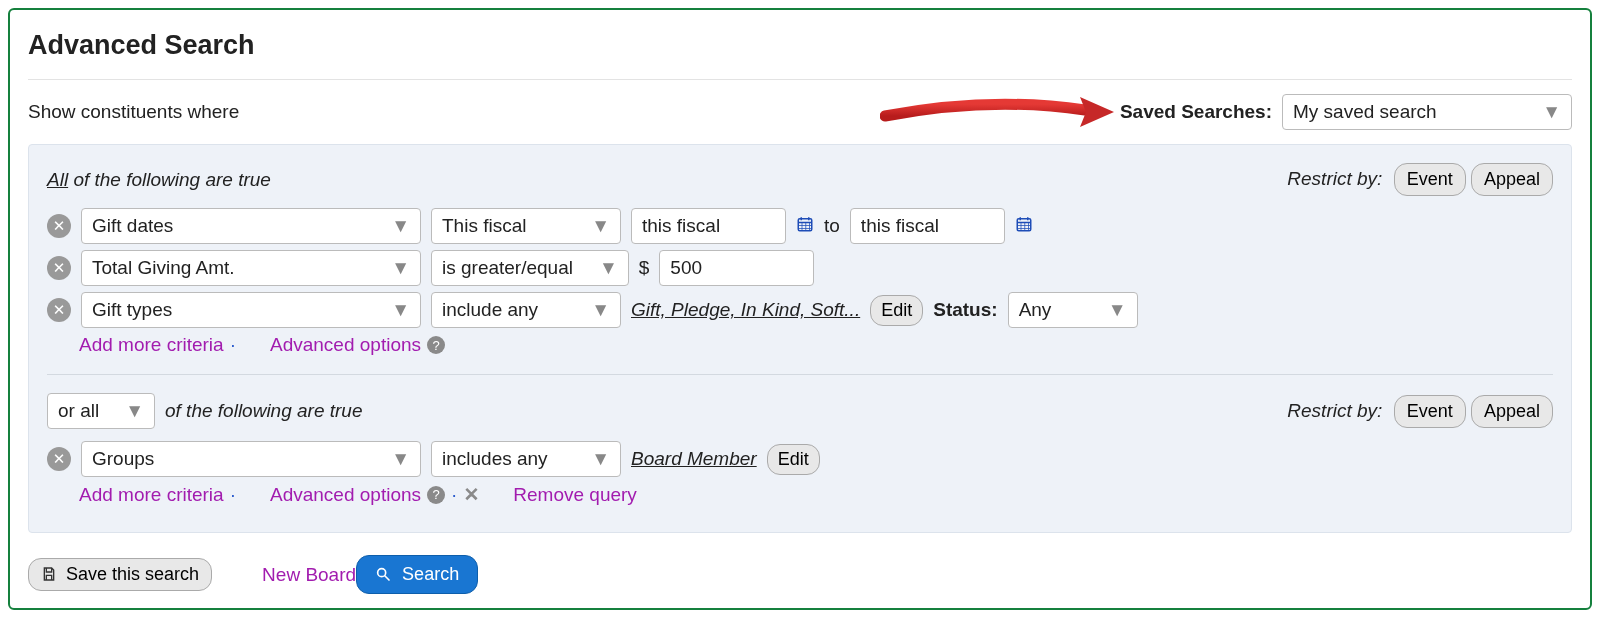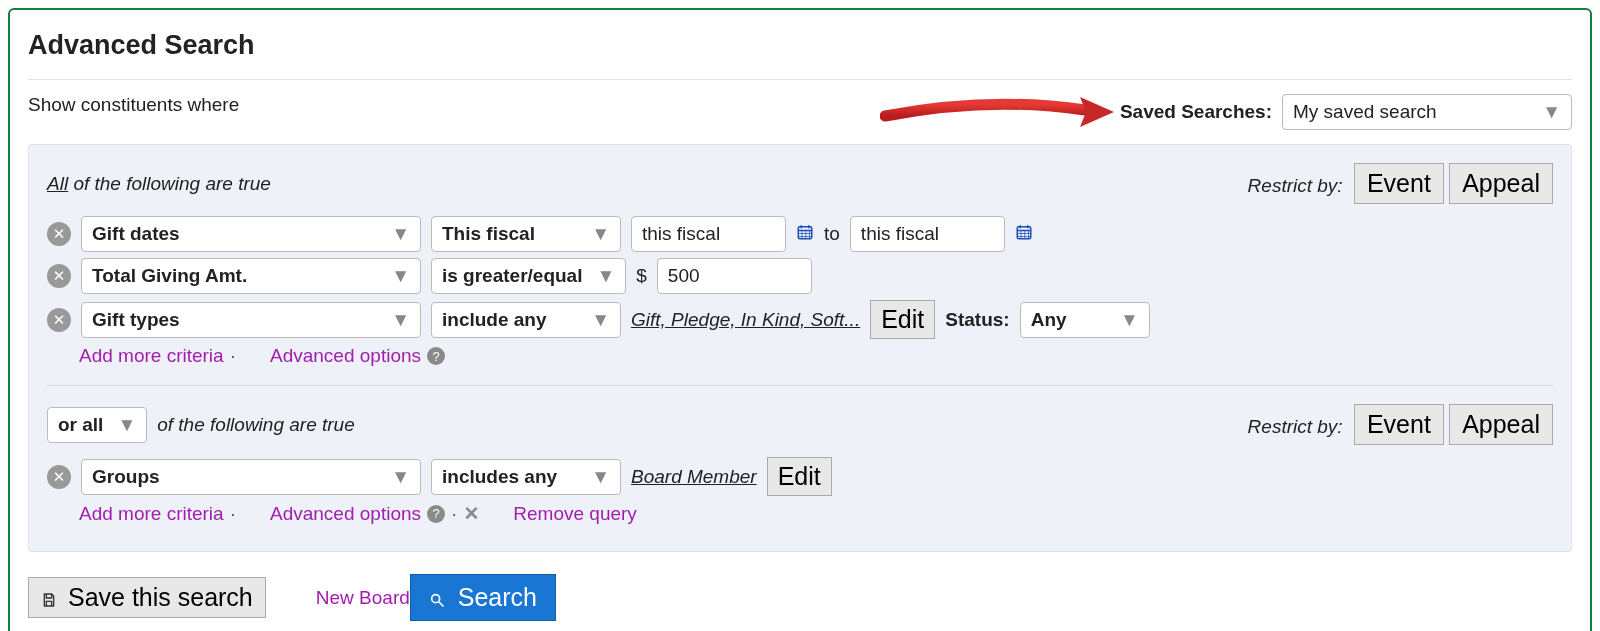--- a/index.html
+++ b/index.html
@@ -17,20 +17,21 @@
     padding: 14px 18px;
   }
   h1 {
     margin: 6px 0 18px 0;
     font-size: 27px;
     font-weight: 700;
   }
   .divider { border-top: 1px solid #e3e3e3; margin: 0 0 14px 0; }
   .toprow {
     display: flex;
+    align-items: center;
     justify-content: space-between;
     margin-bottom: 14px;
     gap: 12px;
   }
   .saved-label { font-weight: 700; }
   .saved-select {
     border: 1px solid #bbb;
     border-radius: 4px;
     padding: 6px 10px;
     display: inline-flex;
@@ -55,24 +56,24 @@
     align-items: center;
     justify-content: space-between;
     margin-bottom: 12px;
   }
   .italic { font-style: italic; }
   .underline-dotted { text-decoration: underline; cursor: pointer; }
   .restrict-label { font-style: italic; margin-right: 6px; }
   .btn {
     border: 1px solid #aaa;
     background: #e8e8e8;
-    border-radius: 0;
+    border-radius: 13px;
     padding: 5px 12px;
     cursor: pointer;
-    font-size: 25px;
+    font-size: 18px;
   }
   .btn-blue {
     background: #1976d2;
     color: #fff;
     border: 1px solid #0d5eab;
     font-weight: 400;
     padding: 8px 18px;
   }
   .row {
     display: flex;
@@ -94,22 +95,21 @@
   }
   .select {
     border: 1px solid #bbb;
     background: #fff;
     border-radius: 4px;
     padding: 6px 10px;
     display: inline-flex;
     align-items: center;
     cursor: pointer;
     justify-content: space-between;
-    gap: 4px;
-    font-weight: bold;
+    gap: 16px;
   }
   .select-wide { min-width: 340px; }
   .select-med  { min-width: 190px; }
   .select-sm   { min-width: 130px; }
   .select-tiny { min-width: 90px; text-align: right; }
   .text-input {
     border: 1px solid #bbb;
     background: #fff;
     border-radius: 4px;
     padding: 6px 10px;

